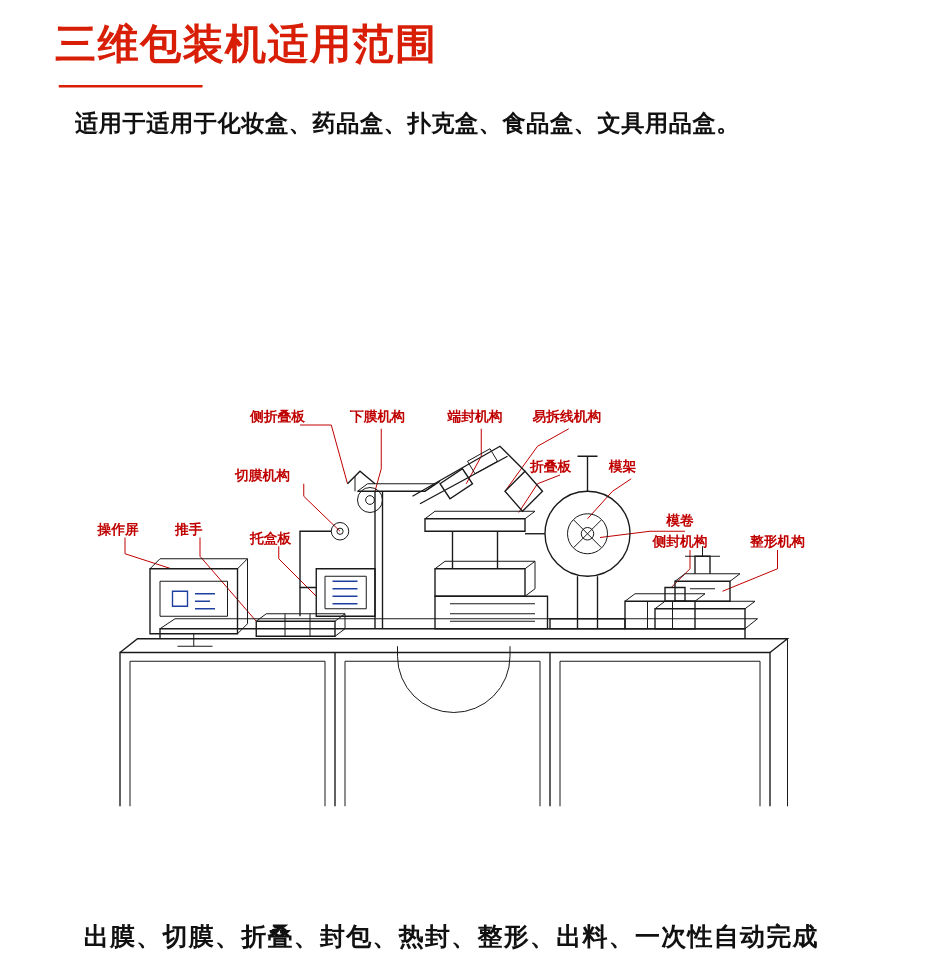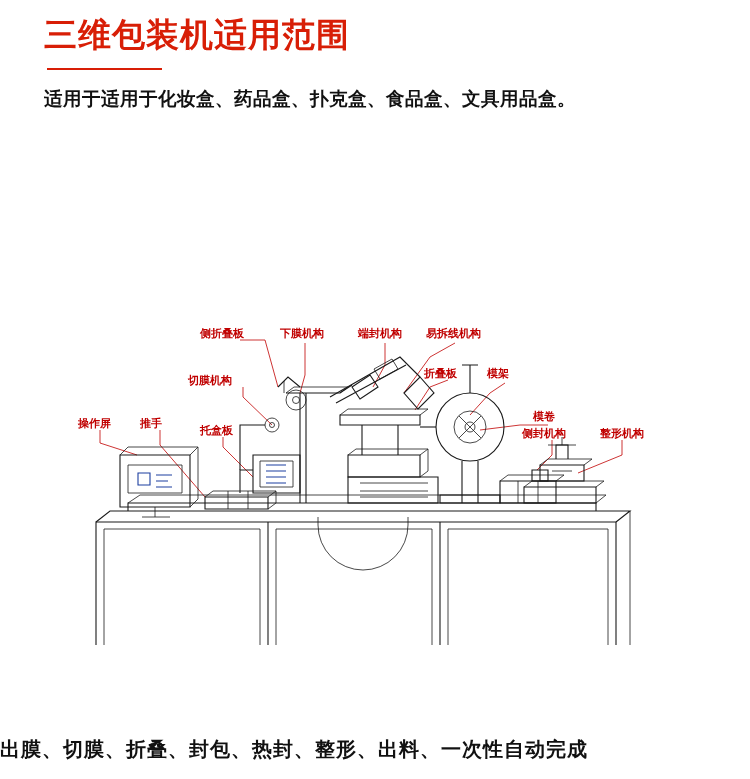--- a/index.html
+++ b/index.html
@@ -46,42 +46,42 @@
     width: 115px;
     height: 2px;
     background: #d81e06;
     margin: 12px 0 0 3px;
   }
   .subtitle {
     font-family: "Liberation Sans", sans-serif;
     font-size: 18.5px;
     color: #111111;
     font-weight: bold;
-    margin: 16px 0 0 0;
+    margin: 16px 0 0 16px;
     letter-spacing: 0.5px;
   }
 
   
   .figure-wrap {
     position: relative;
     width: 750px;
     height: 520px;
     margin-top: 14px;
   }
   .figure-wrap svg {
     display: block;
   }
 
   
   .caption {
     position: absolute;
     left: 0;
-    right: 0;
+    right: 11px;
     bottom: 16px;
-    text-align: left;
+    text-align: right;
     font-family: "Liberation Sans", sans-serif;
     font-size: 20px;
     font-weight: bold;
     color: #111111;
     letter-spacing: 1px;
     margin-top: 28px;
   }
 
   .lbl {
     font-family: "Liberation Sans", sans-serif;

